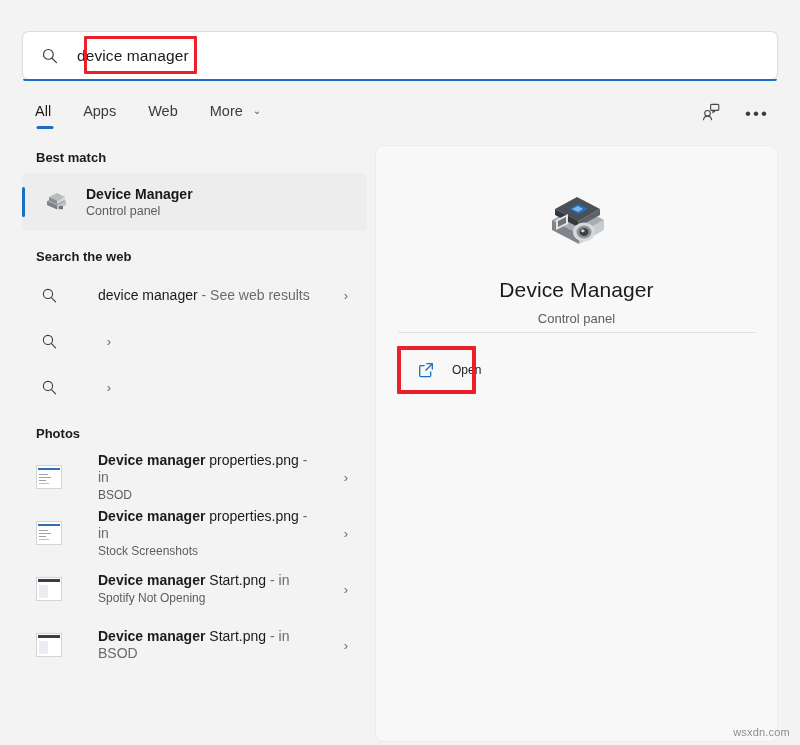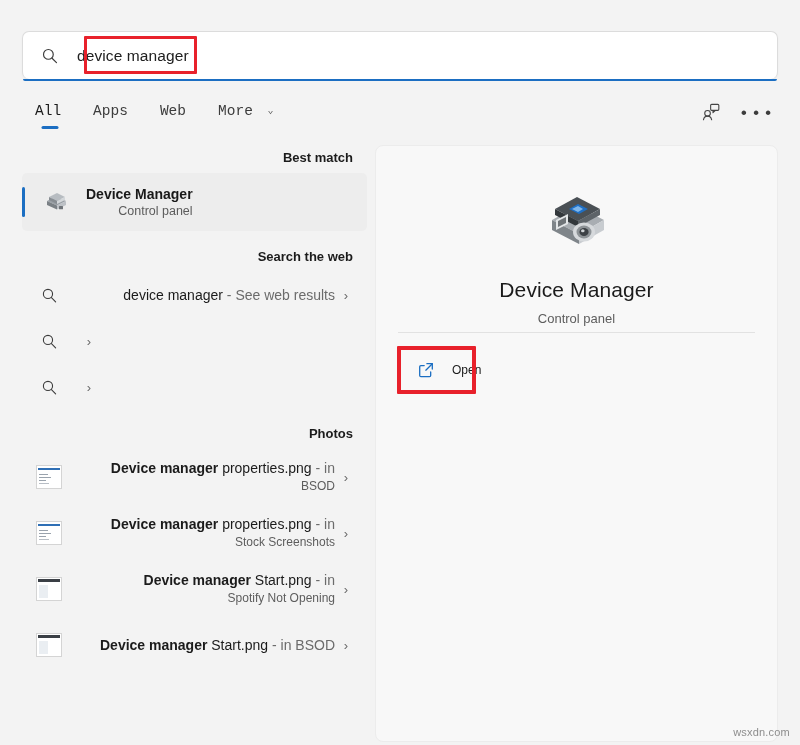--- a/index.html
+++ b/index.html
@@ -84,21 +84,20 @@
 
   
   .tabbar {
     position: absolute;
     left: 22px;
     top: 94px;
     width: 756px;
     height: 40px;
     display: flex;
     align-items: center;
-    font-family: Liberation Mono, monospace;
   }
   .tabs {
     display: flex;
     align-items: center;
     gap: 0px;
   }
   .tab {
     position: relative;
     padding: 4px 16px 10px 16px;
     font-size: 14.5px;
@@ -156,21 +155,20 @@
     top: 140px;
     width: 800px;
     height: 605px;
   }
 
   .left-col {
     position: absolute;
     left: 22px;
     top: 0;
     width: 345px;
-    text-align: right;
   }
 
   .section-head {
     font-size: 13px;
     font-weight: bold;
     color: #1b1b1b;
     padding: 10px 14px 8px 14px;
   }
 
   
@@ -205,20 +203,21 @@
   .bm-title { font-size: 14px; font-weight: bold; color: #191919; }
   .bm-sub { font-size: 12.5px; color: #5c5c5c; }
 
   
   .res-row {
     display: flex;
     align-items: center;
     height: 46px;
     padding: 0 10px 0 14px;
     border-radius: 5px;
+    gap: 20px;
   }
   .res-row.tall { height: 56px; }
   .res-ico {
     width: 26px;
     flex: 0 0 26px;
     height: 26px;
     margin-right: 16px;
     display: flex;
     align-items: center;
     justify-content: center;

